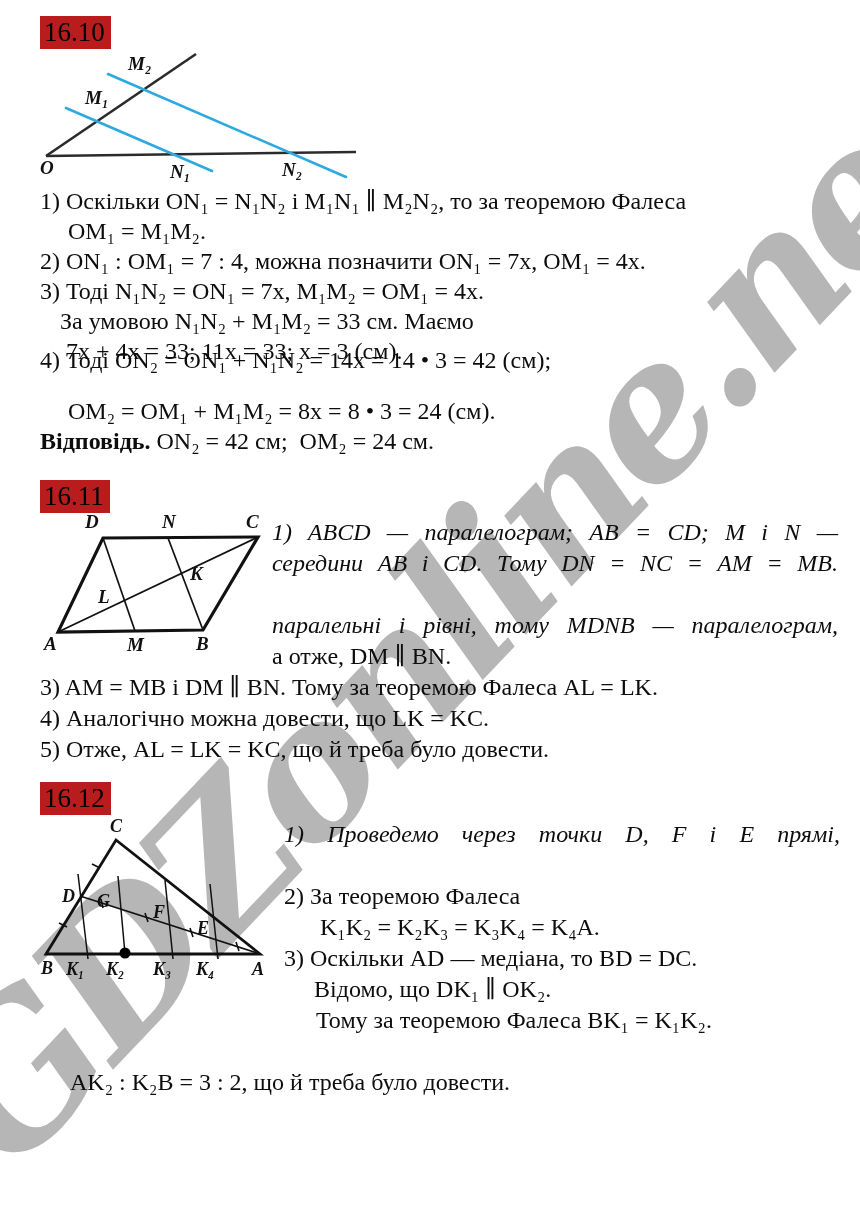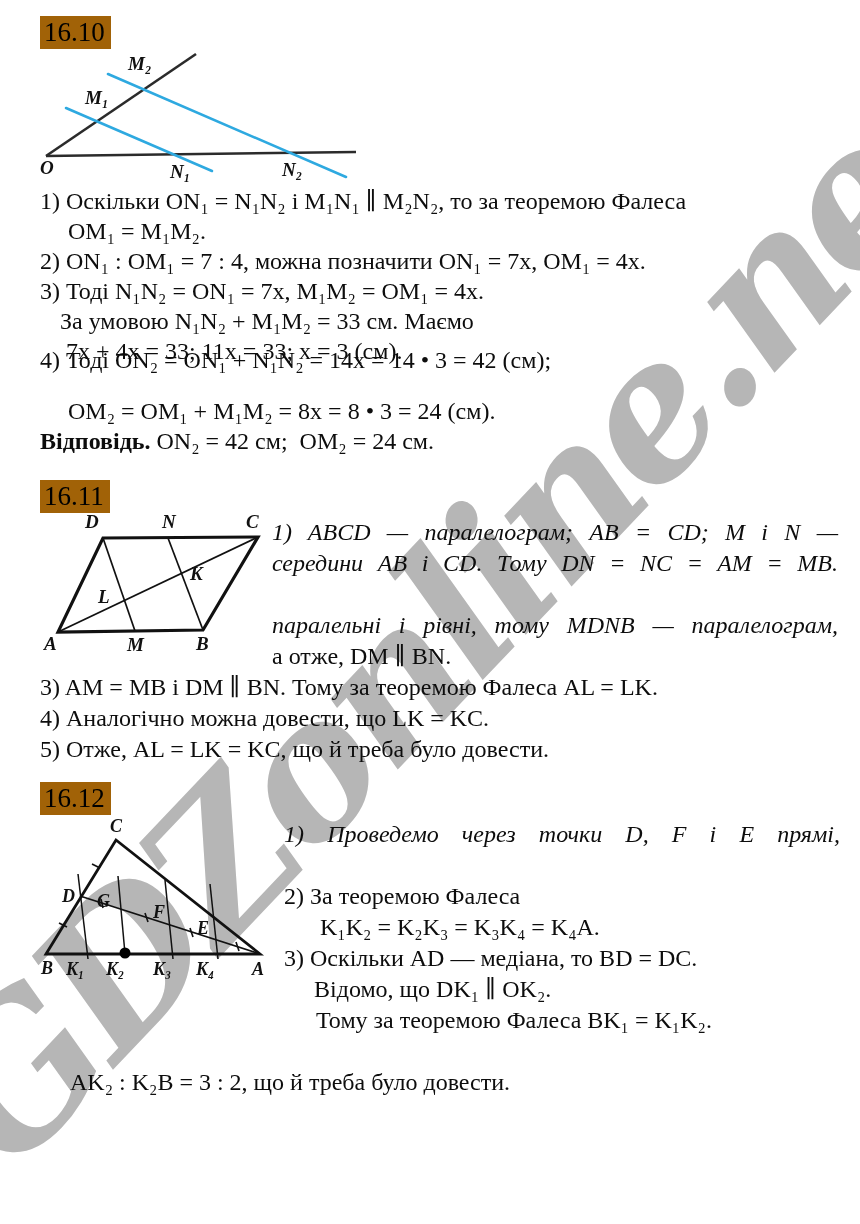--- a/index.html
+++ b/index.html
@@ -10,21 +10,21 @@
   }
   .watermark{
     position:absolute;left:450px;top:618px;z-index:0;
     transform:translate(-50%,-50%) rotate(-46.5deg);
     font-family:"DejaVu Serif",serif;font-style:italic;font-weight:bold;
     font-size:188px;letter-spacing:-9px;color:#b6b6b6;white-space:nowrap;
     user-select:none;
   }
   .content{position:absolute;left:0;top:0;width:860px;height:1224px;z-index:1;}
   .badge{
-    position:absolute;background:#a16207;color:#000;
+    position:absolute;background:#b91c1c;color:#000;
     font-size:27px;line-height:30px;padding:1px 6px 2px 4px;
   }
   .ln{
     position:absolute;font-size:24px;line-height:30px;white-space:pre;text-align:center;
   }
   .jl{
     white-space:normal;text-align:justify;text-align-last:justify;font-style:italic;
   }
   .bold{font-weight:bold;}
   svg{position:absolute;overflow:visible;}

